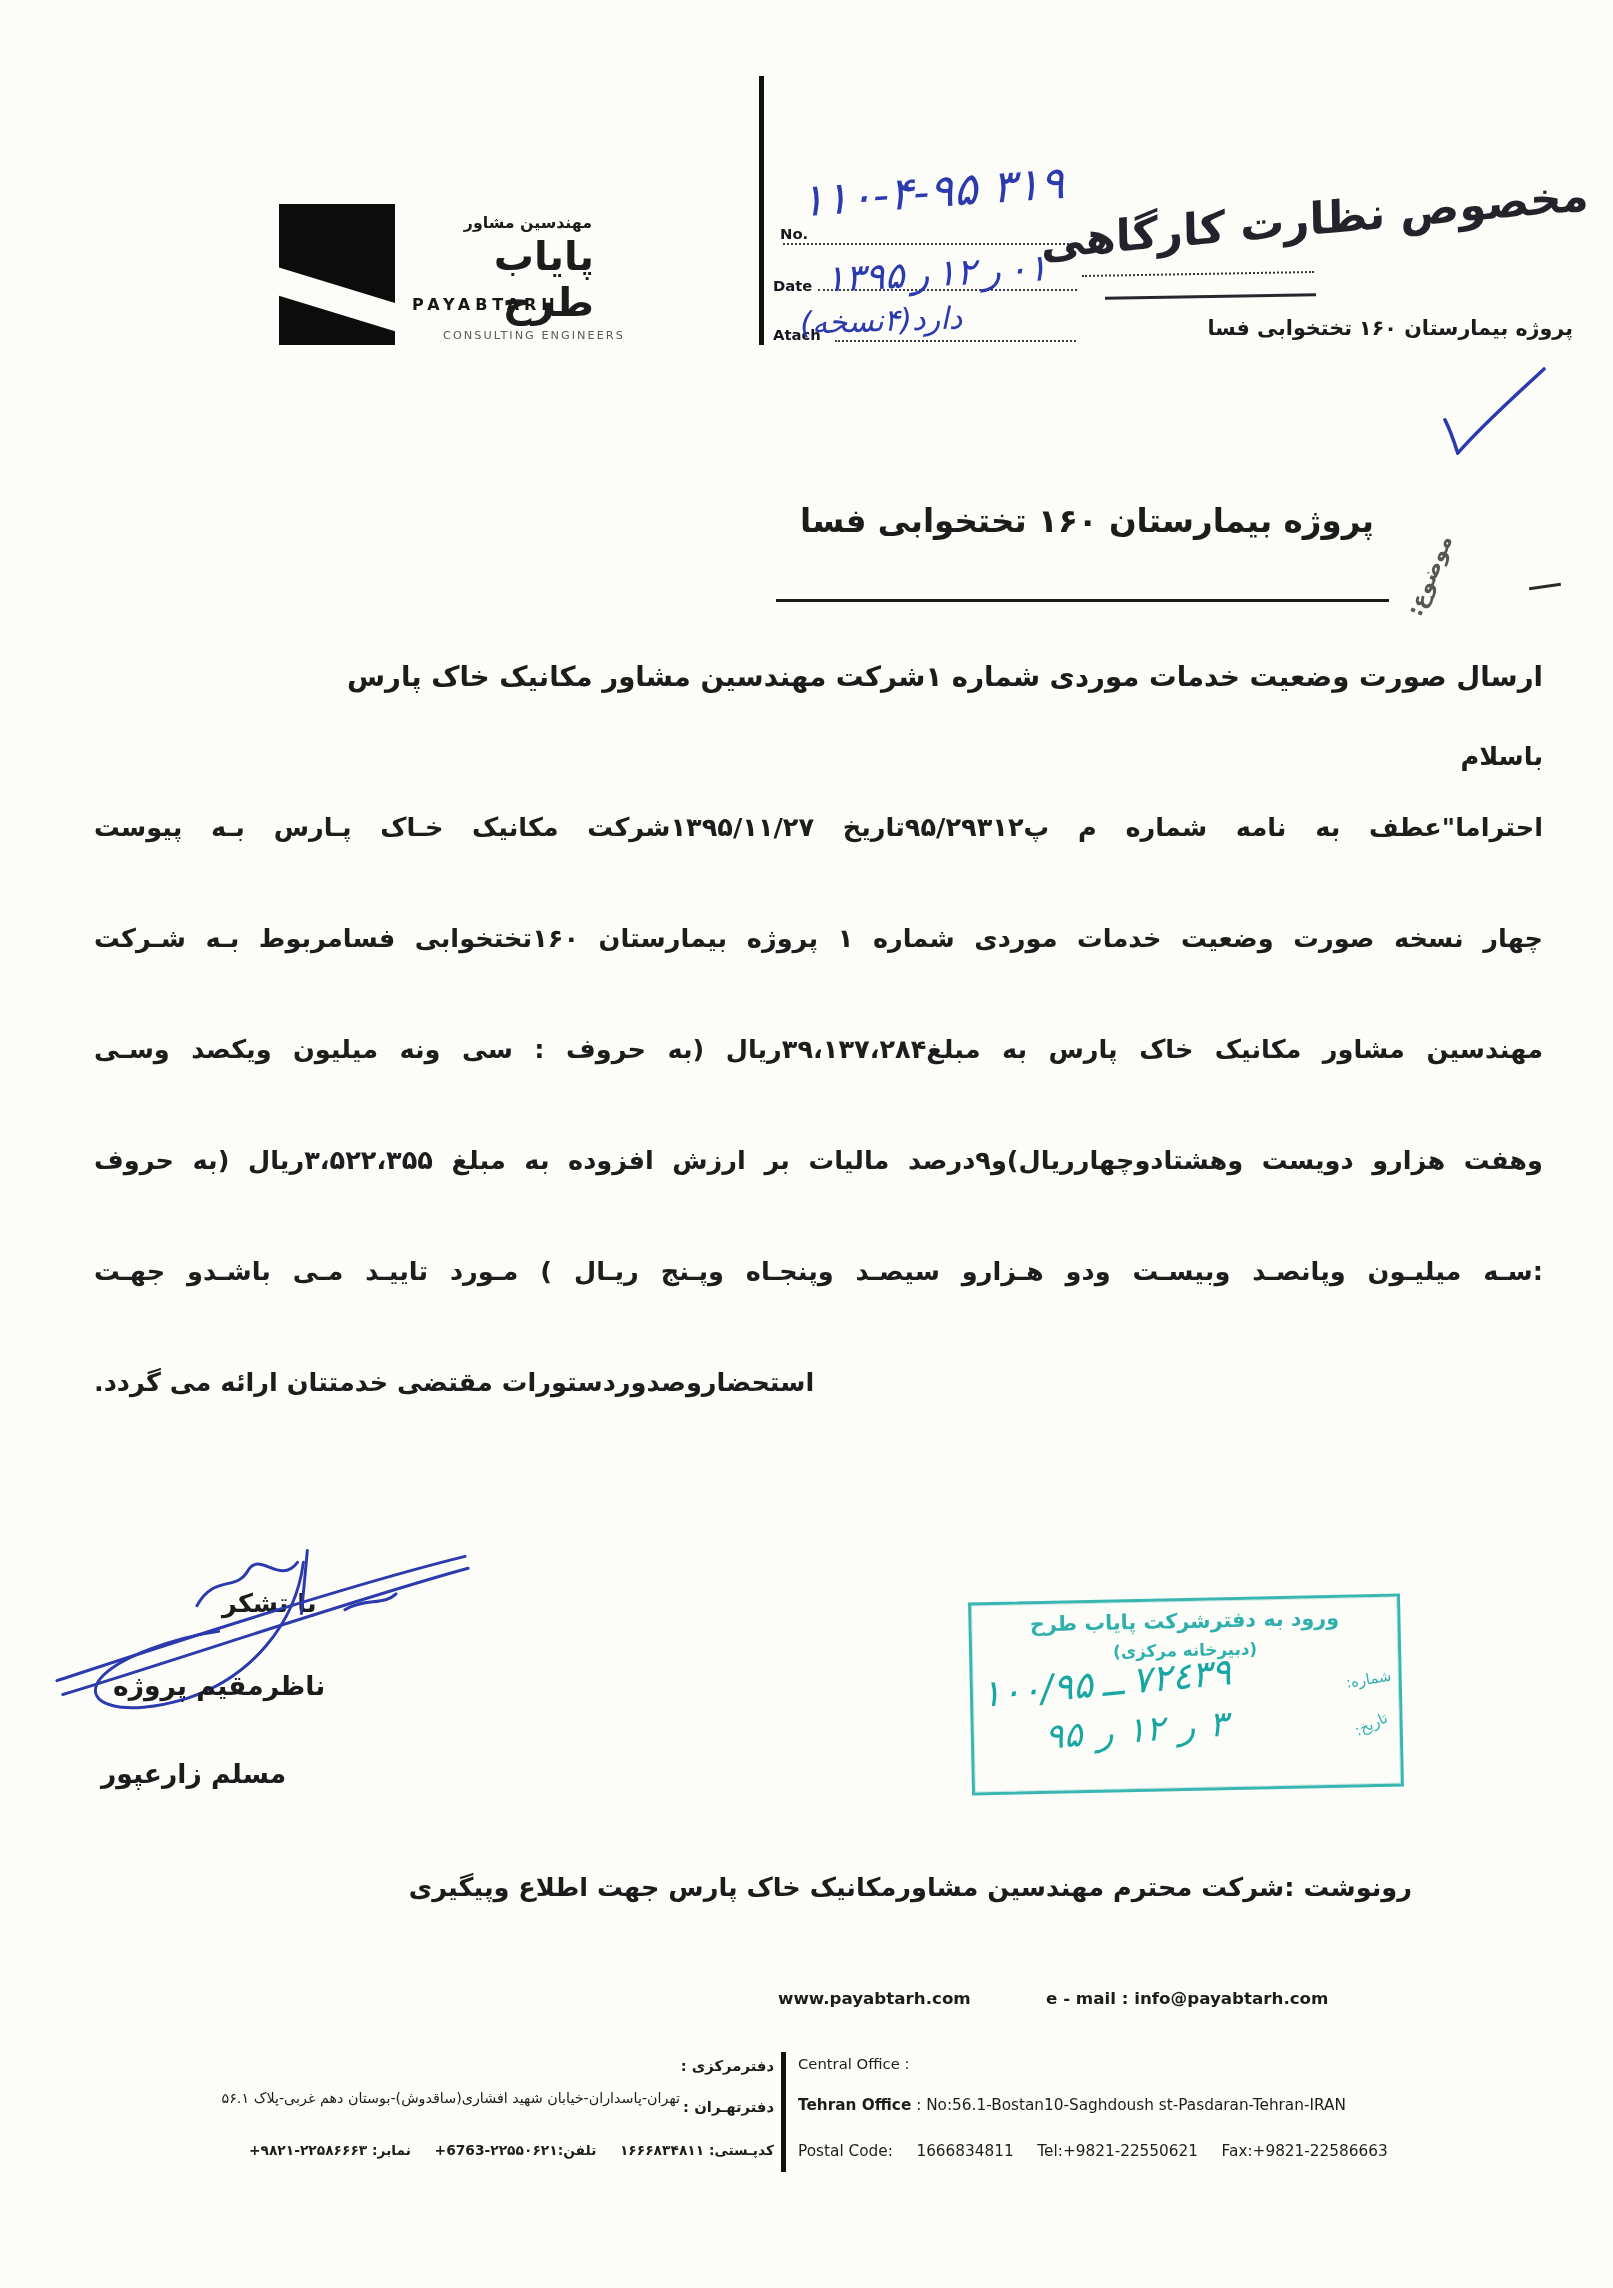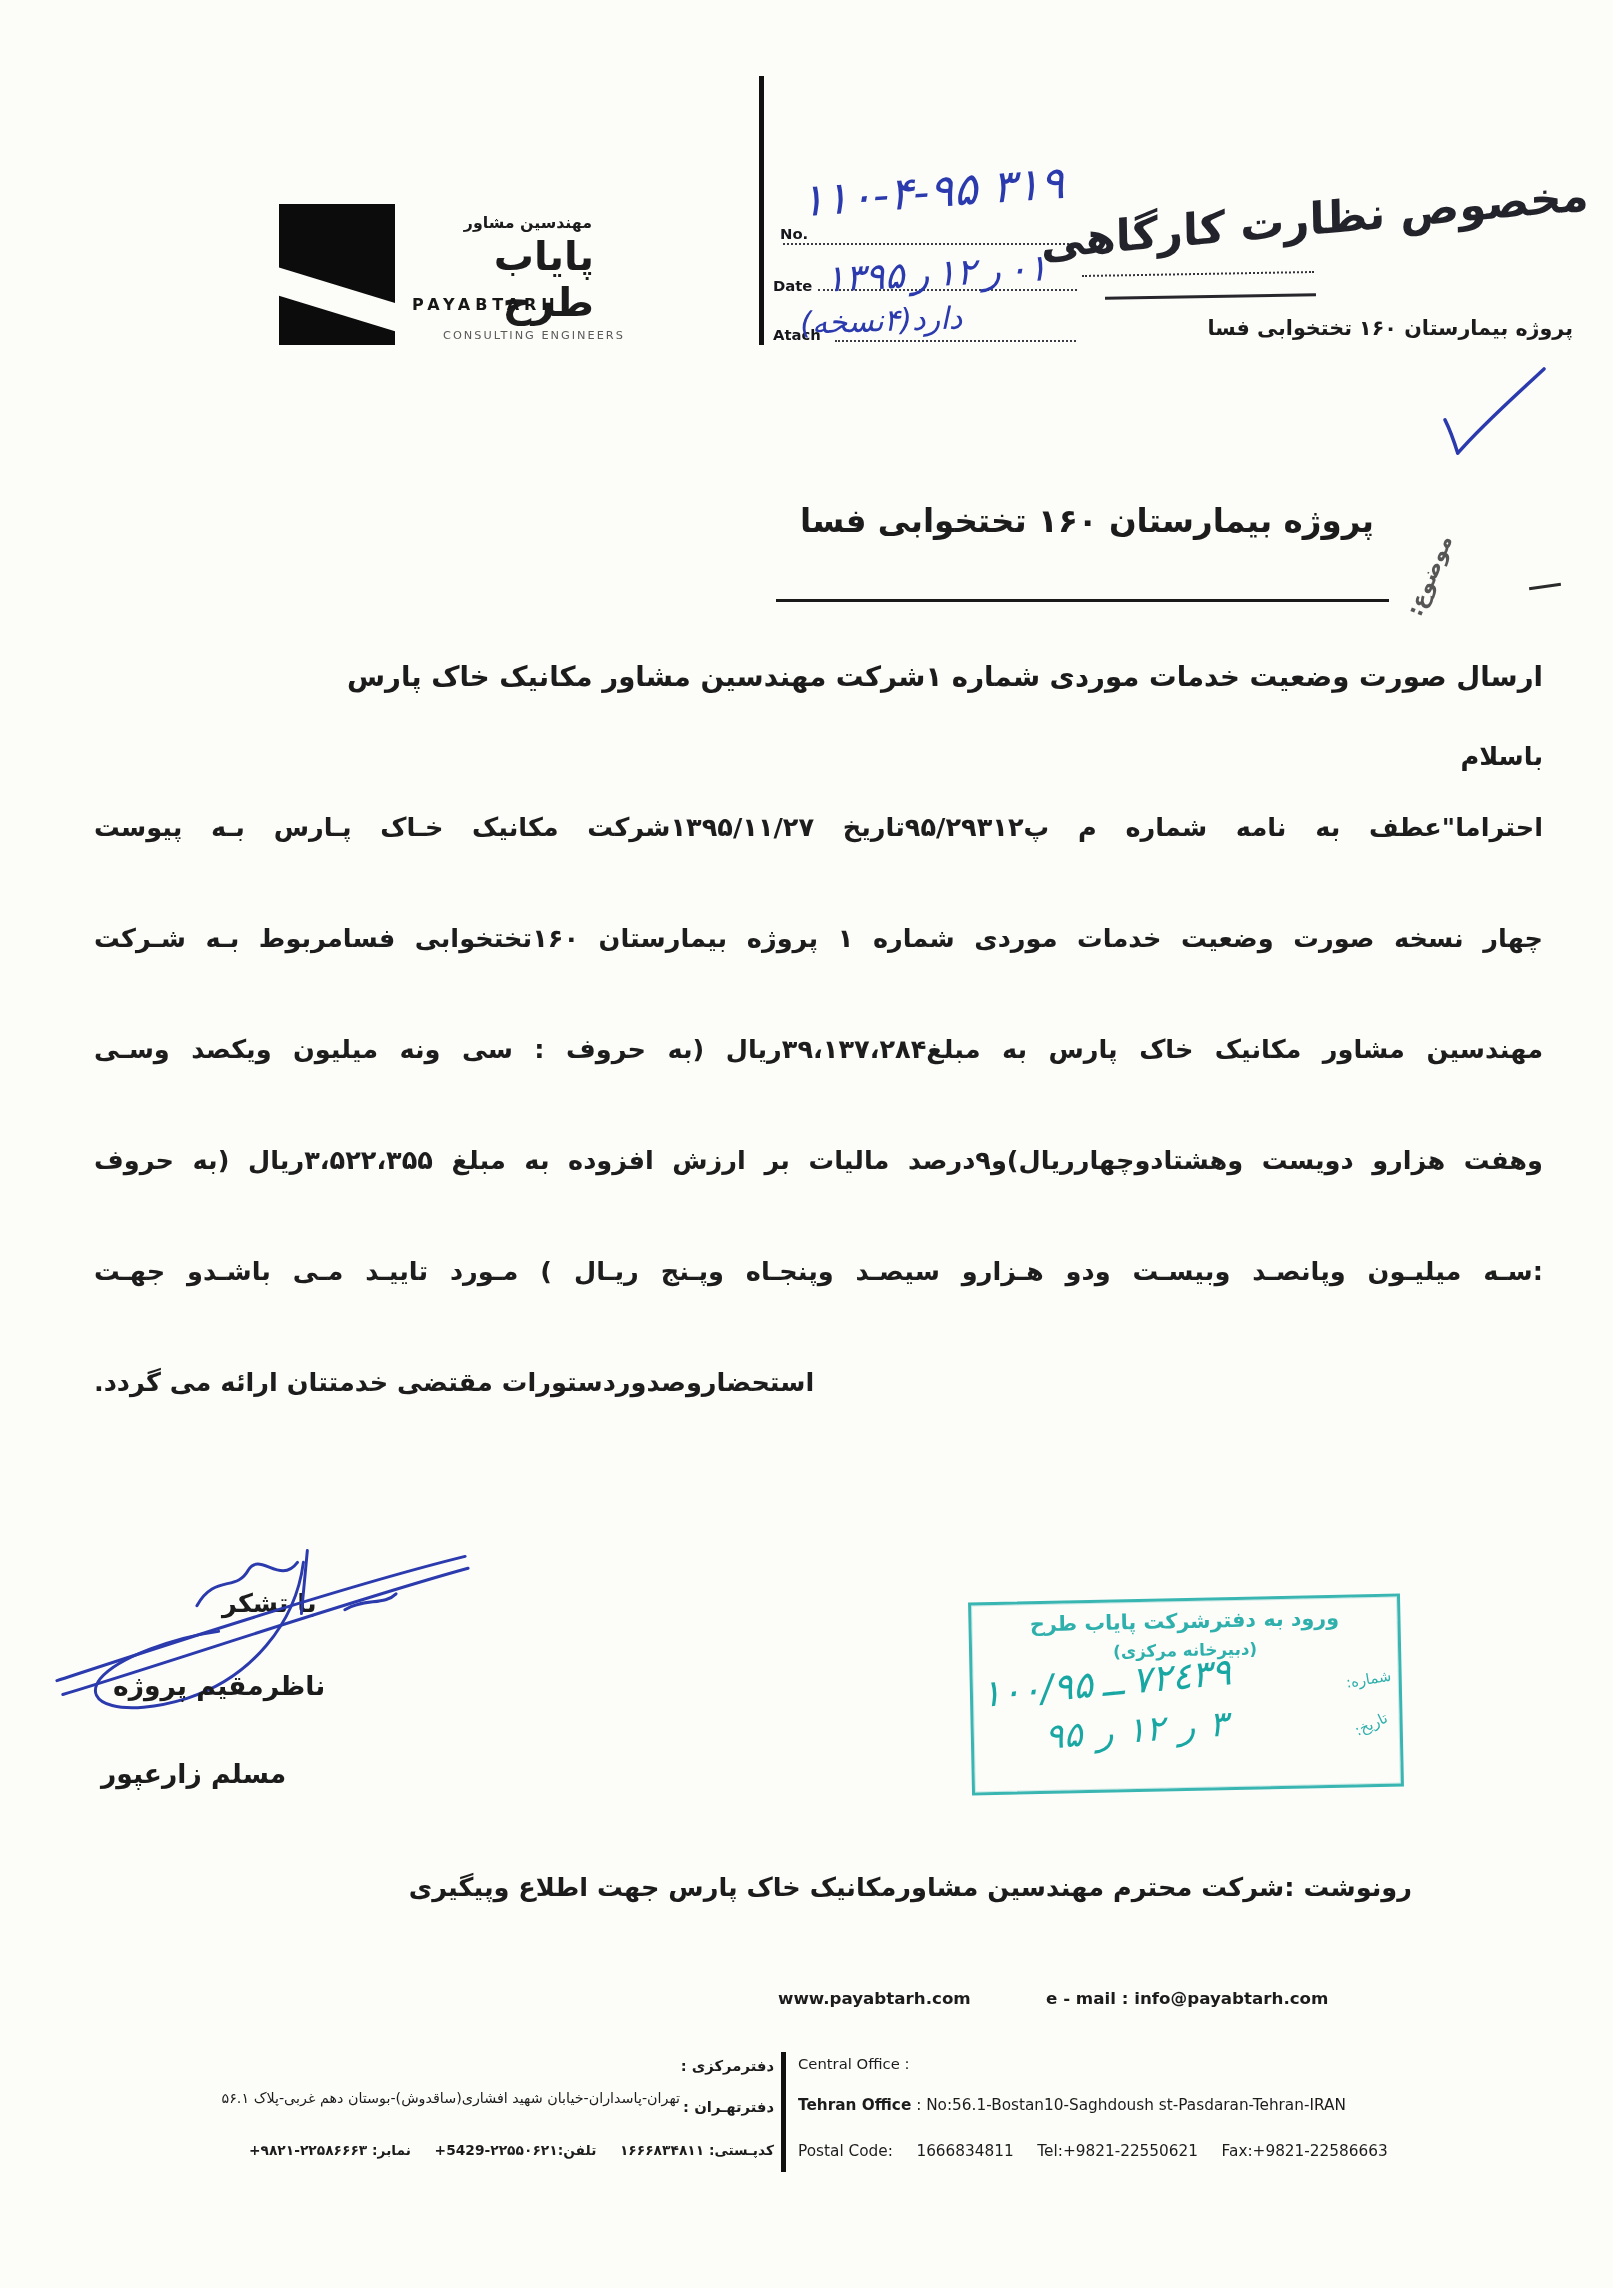--- a/index.html
+++ b/index.html
@@ -181,21 +181,21 @@
 
   <div class="abs ltr web">www.payabtarh.com</div>
   <div class="abs ltr email">e - mail : info@payabtarh.com</div>
   <div class="abs f-divider"></div>
 
   <div class="abs rtl f-fa-central">دفترمرکزی :</div>
   <div class="abs rtl f-fa-tehran-label">دفترتهـران :</div>
   <div class="abs rtl f-fa-address">تهران-پاسداران-خیابان شهید افشاری(ساقدوش)-بوستان دهم غربی-پلاک ۵۶.۱</div>
   <div class="abs f-fa-row3">
     <span class="rtl">کدپـستی:  ۱۶۶۶۸۳۴۸۱۱</span>
-    <span class="rtl">تلفن:۲۲۵۵۰۶۲۱-5429+</span>
+    <span class="rtl">تلفن:۲۲۵۵۰۶۲۱-6763+</span>
     <span class="rtl">نمابر: ۲۲۵۸۶۶۶۳-۹۸۲۱+</span>
   </div>
 
   <div class="abs ltr f-en-central">Central Office :</div>
   <div class="abs ltr f-en-row2">
     <b>Tehran Office</b>
     <span>: No:56.1-Bostan10-Saghdoush st-Pasdaran-Tehran-IRAN</span>
   </div>
   <div class="abs ltr f-en-row3">
     <span>Postal Code:</span>

